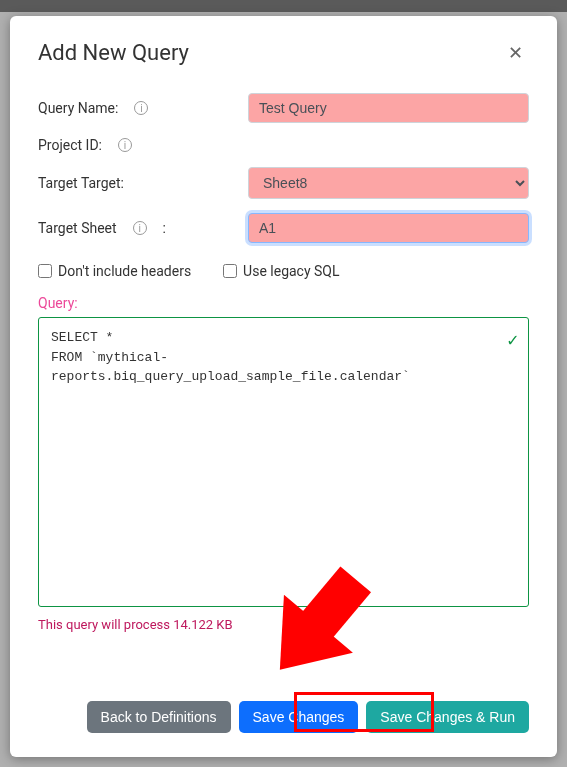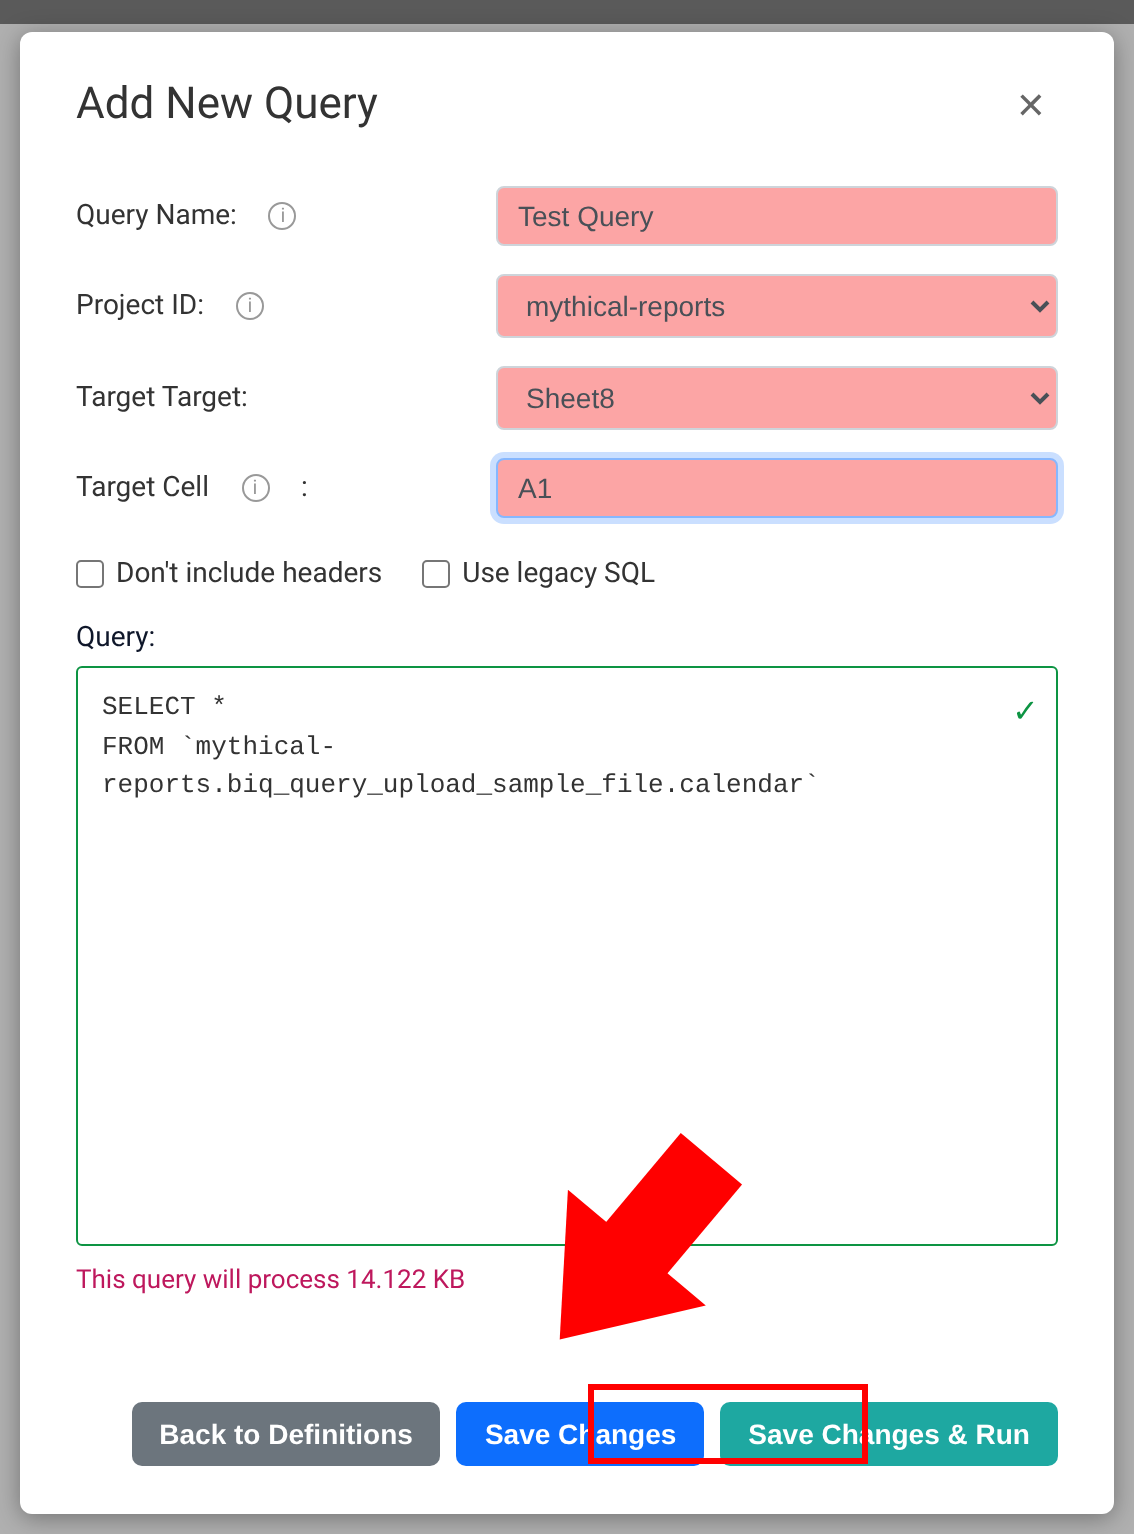--- a/index.html
+++ b/index.html
@@ -93,39 +93,39 @@
       cursor: pointer;
       appearance: auto;
     }
     .form-control.focused {
       border: 1px solid #86b7fe;
       box-shadow: 0 0 0 3px rgba(13,110,253,0.22);
       outline: none;
     }
     .checkbox-row {
       display: flex;
-      gap: 20px;
+      gap: 32px;
       margin-bottom: 16px;
       margin-top: 6px;
     }
     .checkbox-group {
       display: flex;
       align-items: center;
       gap: 6px;
       font-size: 14px;
       color: #333;
     }
     .checkbox-group input[type="checkbox"] {
       width: 14px;
       height: 14px;
       cursor: pointer;
     }
     .query-label {
       font-size: 14px;
-      color: #0f172a;
+      color: #ec4899;
       margin-bottom: 6px;
     }
     .query-editor {
       border: 1px solid #0d9443;
       border-radius: 3px;
       padding: 10px 34px 10px 12px;
       font-family: "Courier New", monospace;
       font-size: 13px;
       color: #333;
       line-height: 1.5;
@@ -153,21 +153,20 @@
       margin-top: auto;
       padding-top: 20px;
     }
     .btn {
       padding: 8px 14px;
       border: none;
       border-radius: 5px;
       font-size: 14px;
       cursor: pointer;
       color: #fff;
-      font-weight: bold;
     }
     .btn-gray { background: #6c757d; }
     .btn-teal { background: #1ea8a1; }
     .btn-blue { background: #0d6efd; }
     .highlight-box {
       position: absolute;
       border: 3px solid #ff0000;
       pointer-events: none;
     }
     .arrow-svg {
@@ -196,37 +195,34 @@
       <span class="info-icon">i</span>
     </div>
     <input type="text" class="form-control" value="Test Query" style="">
   </div>
 
   <div class="form-row">
     <div class="form-label">
       <span>Project ID:</span>
       <span class="info-icon">i</span>
     </div>
-    <select class="form-control">
-      <option>mythical-reports</option>
-    </select>
   </div>
 
   <div class="form-row">
     <div class="form-label">
       <span>Target Target:</span>
     </div>
     <select class="form-control">
       <option>Sheet8</option>
     </select>
   </div>
 
   <div class="form-row">
     <div class="form-label">
-      <span>Target Cell</span>
+      <span>Target Sheet</span>
       <span class="info-icon">i</span>
       <span>:</span>
     </div>
     <input type="text" class="form-control focused" value="A1" style="">
   </div>
 
   <div class="checkbox-row">
     <label class="checkbox-group">
       <input type="checkbox" style="">
       <span>Don't include headers</span>

